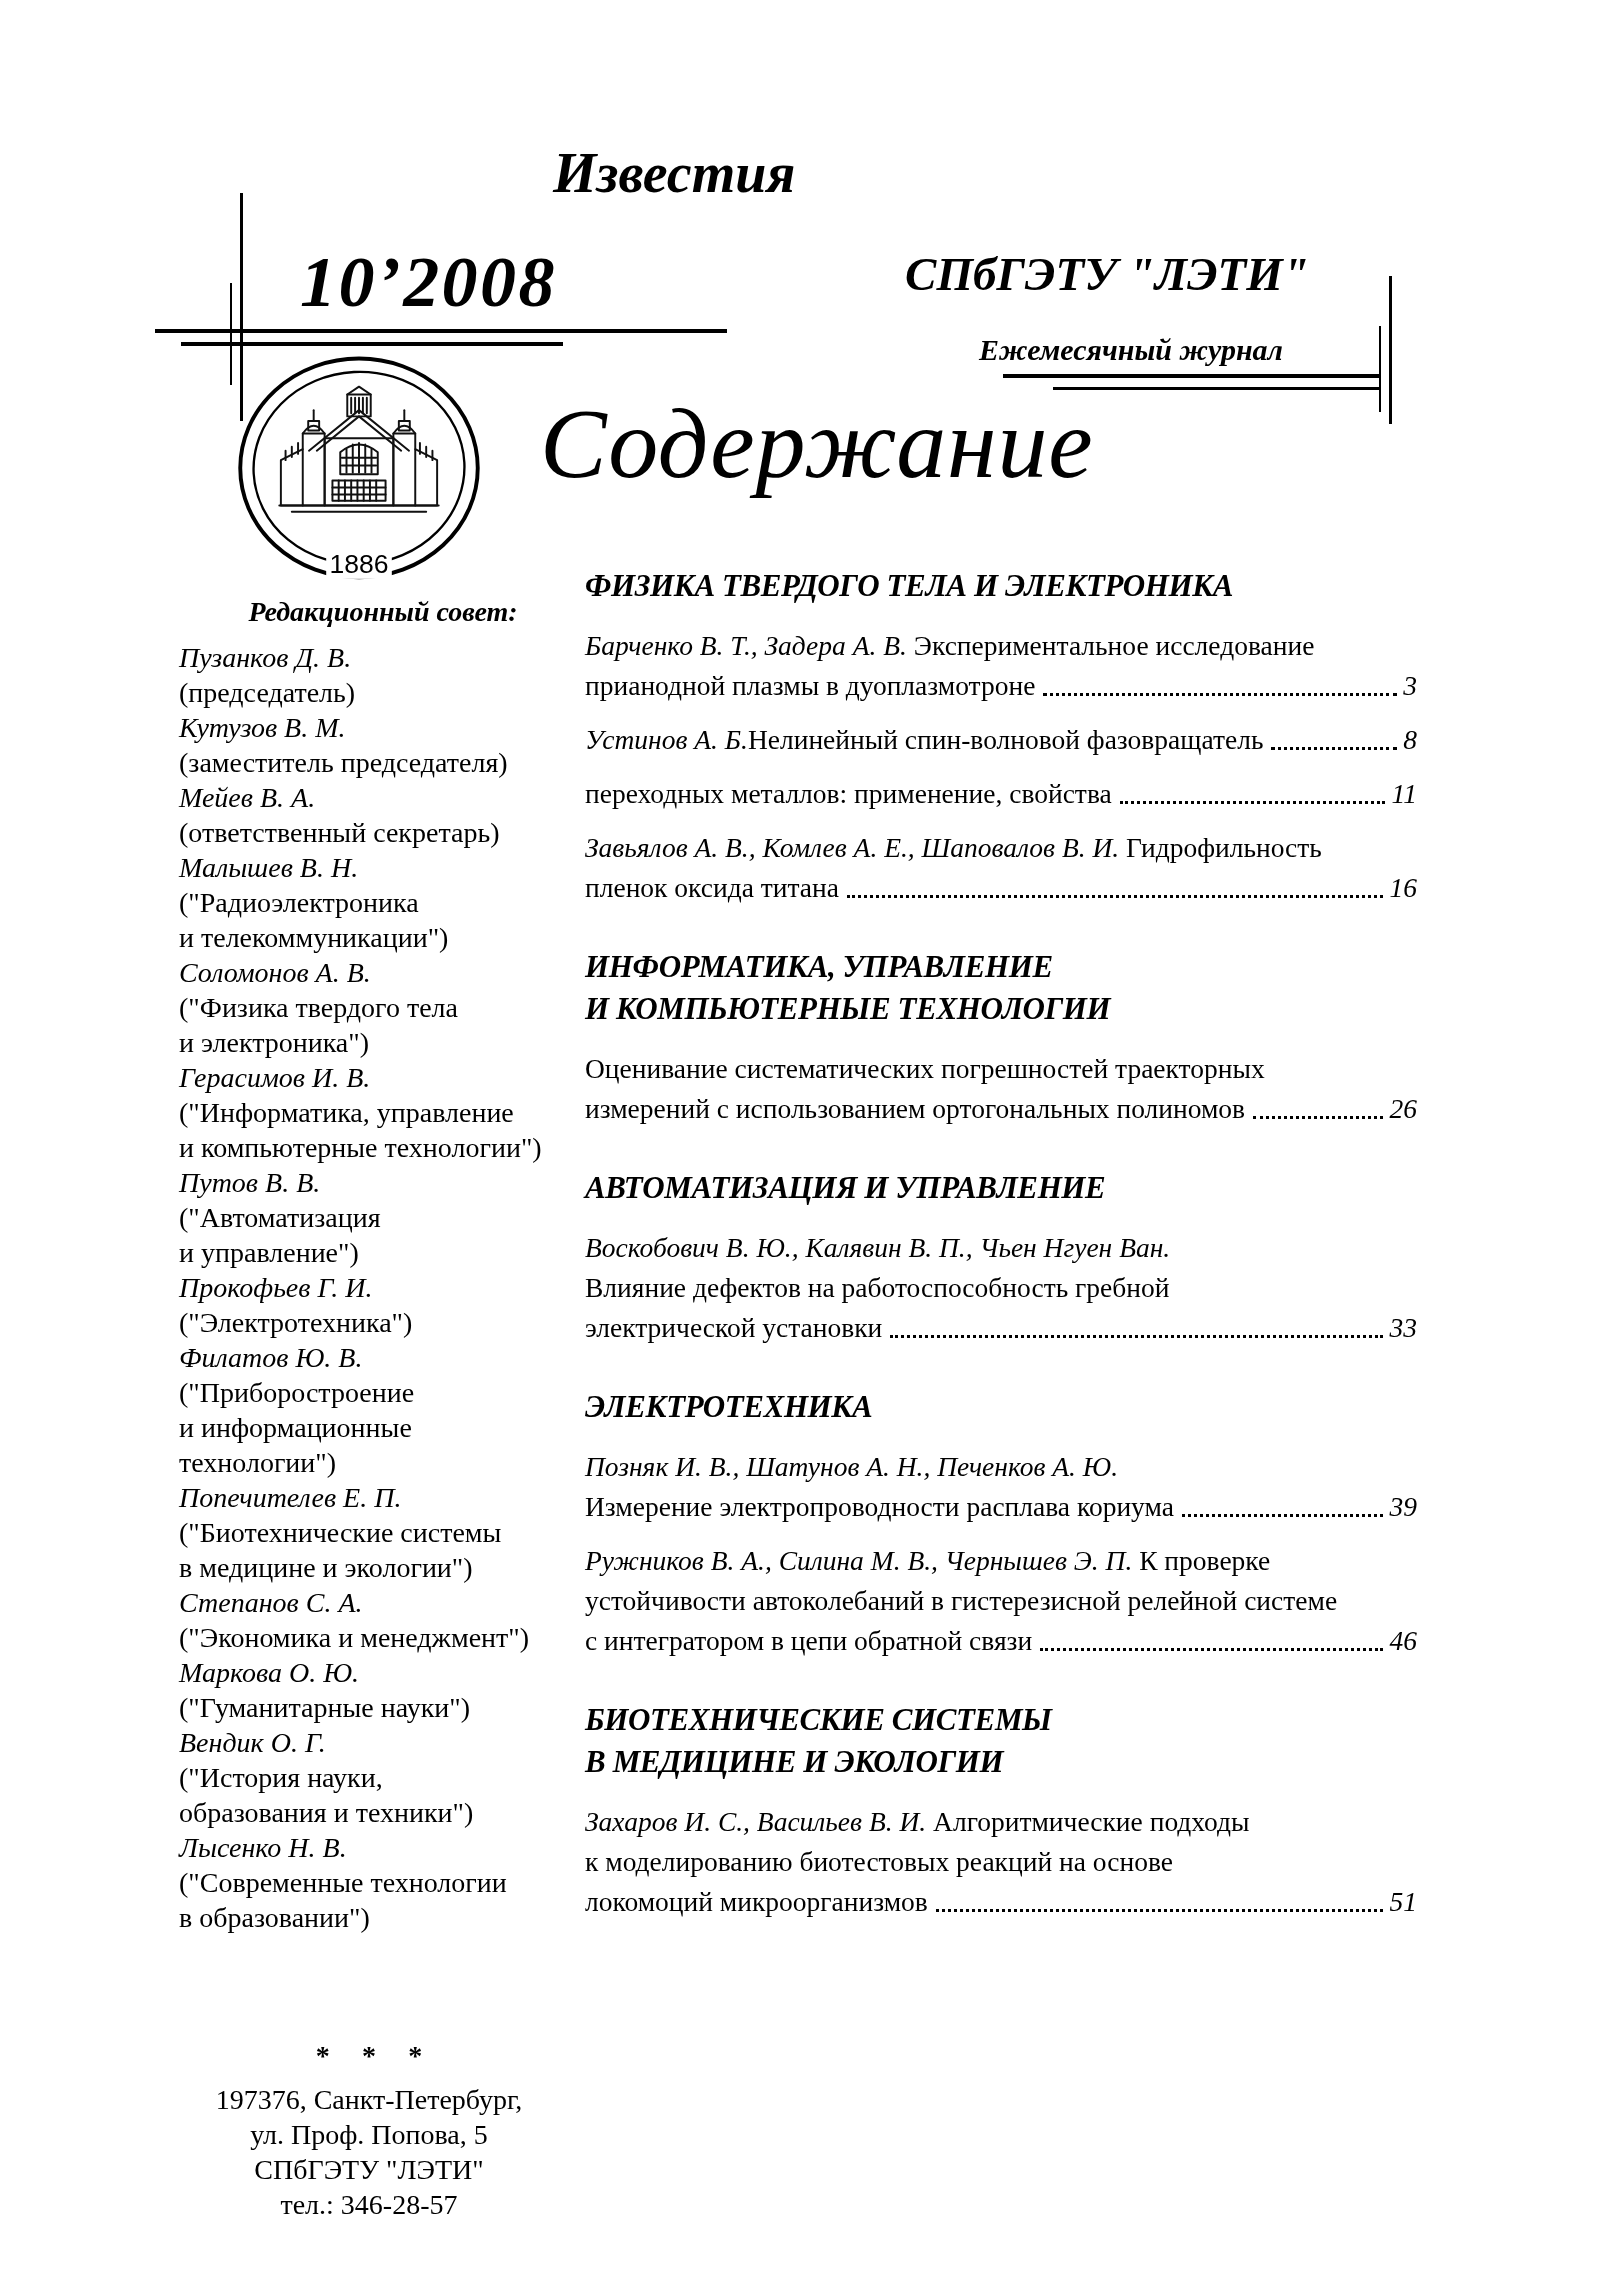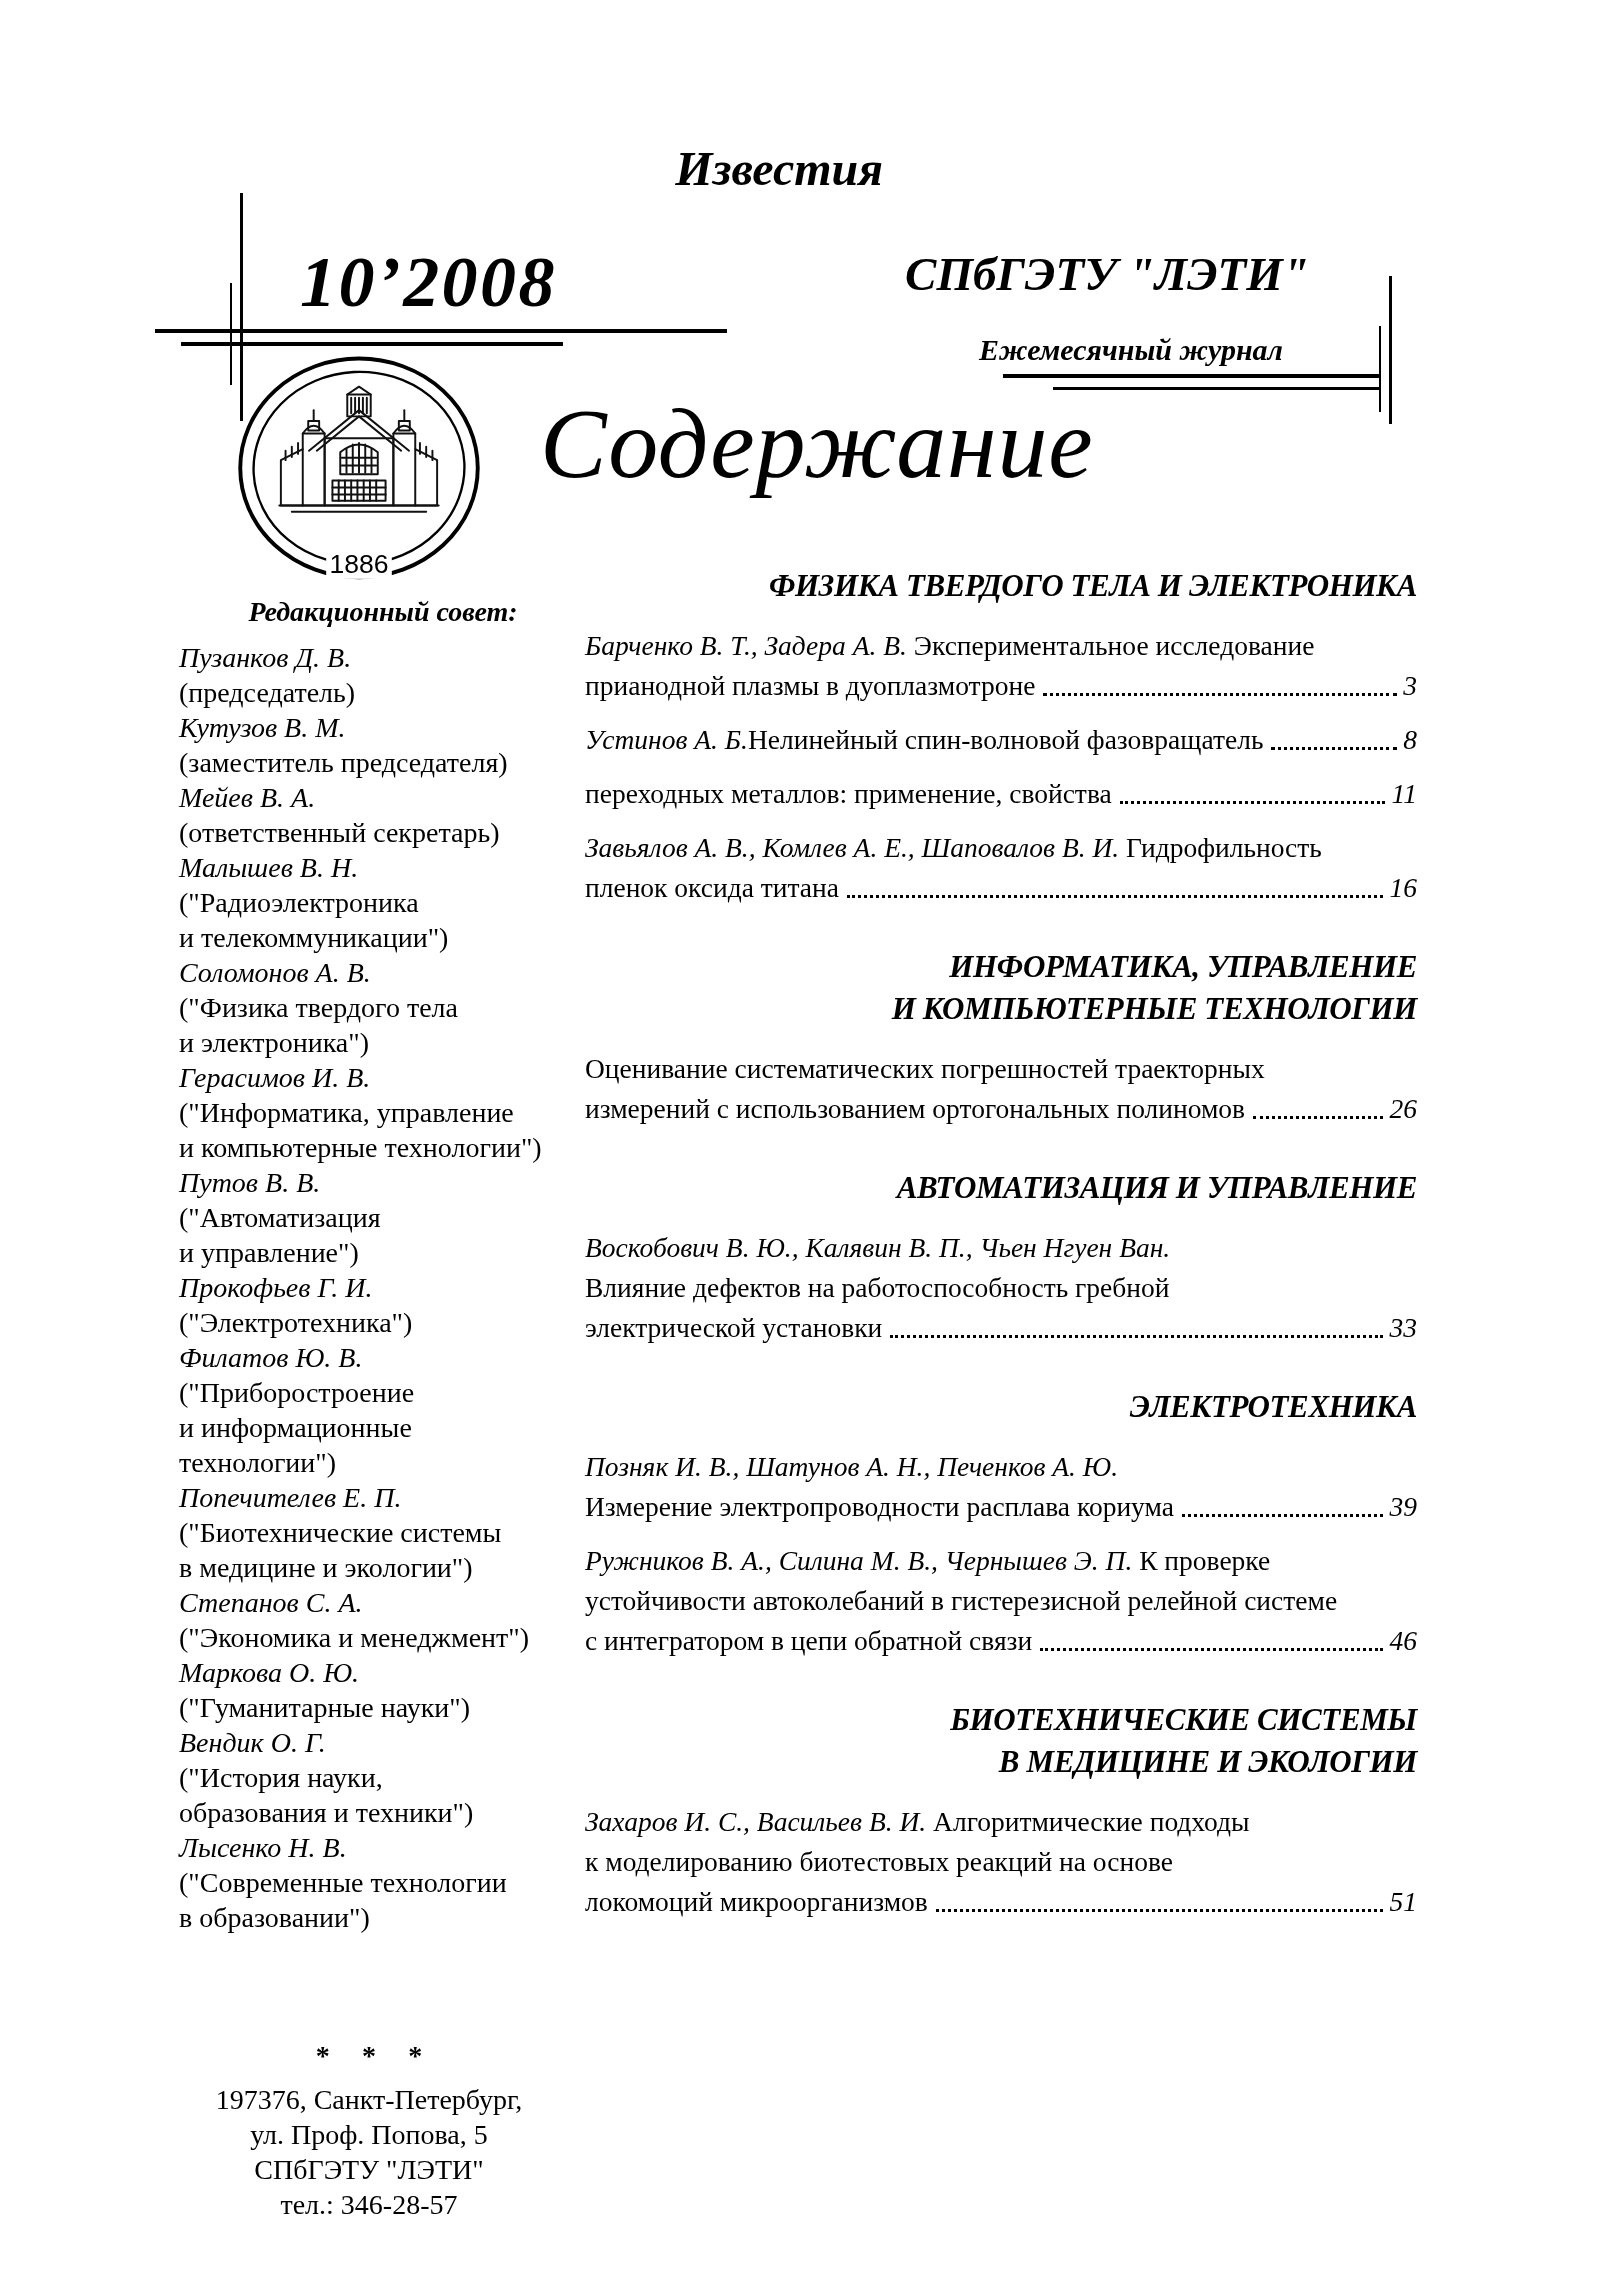--- a/index.html
+++ b/index.html
@@ -12,22 +12,22 @@
   .v2{left:240px;top:193px;width:3.1px;height:228px;}
   .ha{left:155px;top:329px;width:572px;height:3.9px;}
   .hb{left:181px;top:342px;width:382px;height:3.9px;}
   .hc{left:1003px;top:374px;width:378px;height:3.9px;}
   .hd{left:1053px;top:387px;width:328px;height:3.1px;}
   .vr1{left:1389px;top:276px;width:3.1px;height:148px;}
   .vr2{left:1379px;top:326px;width:2.4px;height:86px;}
 
   .issue{position:absolute;left:300px;top:243px;font-size:72px;line-height:1.1;
          font-style:italic;font-weight:700;letter-spacing:2.4px;}
-  .journal{position:absolute;left:553px;top:141px;width:330px;text-align:right;
-         font-size:48px;font-style:italic;font-weight:700;}
+  .journal{position:absolute;left:553px;top:141px;width:330px;text-align:left;
+         font-size:56px;font-style:italic;font-weight:700;}
   .univ{position:absolute;left:852px;top:247px;width:510px;text-align:center;
          font-size:47px;font-style:italic;font-weight:700;white-space:nowrap;}
   .subtitle{position:absolute;left:966px;top:333px;width:330px;text-align:center;
          font-size:30px;font-style:italic;font-weight:700;}
   .contents-title{position:absolute;left:540px;top:386px;font-size:100px;
          font-style:italic;font-weight:400;letter-spacing:0.8px;}
   .logo{position:absolute;left:234px;top:355px;width:250px;height:229px;}
 
   .left-col{position:absolute;left:179px;top:594px;width:408px;
          font-size:28px;line-height:35px;}
@@ -35,21 +35,21 @@
   .board-name{font-style:italic;}
 
   .contact{position:absolute;left:161px;top:2038px;width:416px;text-align:center;
          font-size:28px;line-height:35px;}
   .stars{font-weight:700;letter-spacing:12.6px;padding-left:12.6px;margin-bottom:9.4px;}
 
   .right-col{position:absolute;left:585px;top:565px;width:832px;
          font-size:27.5px;line-height:40px;}
   .toc-section{margin-bottom:38px;}
   .toc-heading{font-weight:700;font-style:italic;font-size:31px;line-height:42px;
-         letter-spacing:-0.4px;text-align:right;}
+         letter-spacing:-0.4px;}
   .toc-heading + .toc-article{margin-top:19px;}
   .toc-article{margin-bottom:14px;}
   .toc-line{white-space:nowrap;}
   .toc-line-last{display:flex;align-items:baseline;white-space:nowrap;}
   .toc-line-last > span{flex:0 0 auto;}
   .authors{font-style:italic;text-align:right;}
   .leader{flex:1 1 auto !important;min-width:19px;height:0.8px;
          border-bottom:3.1px dotted #000;align-self:flex-end;
          margin:0 6.3px 10.2px 7.9px;}
   .page-num{font-style:italic;}

